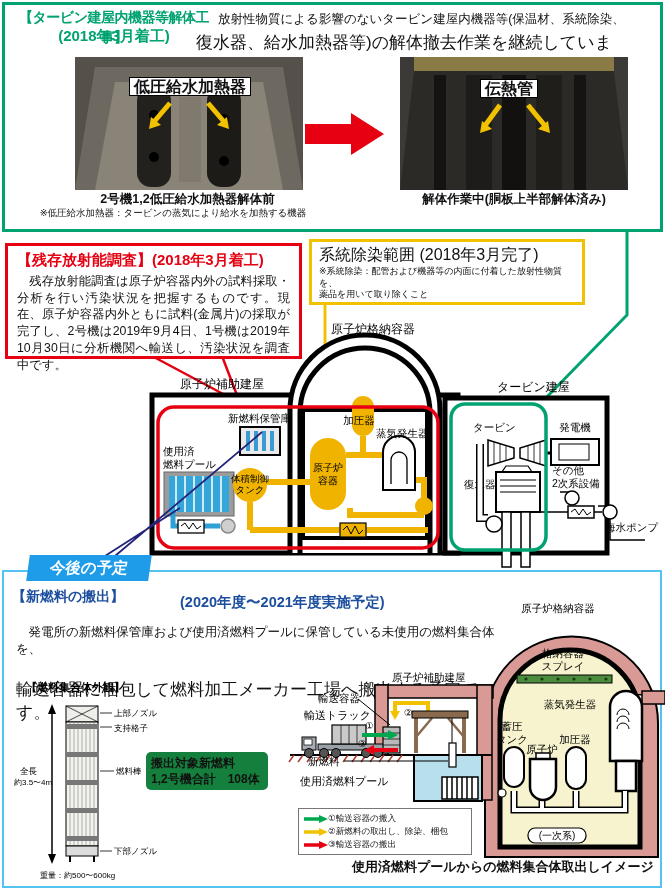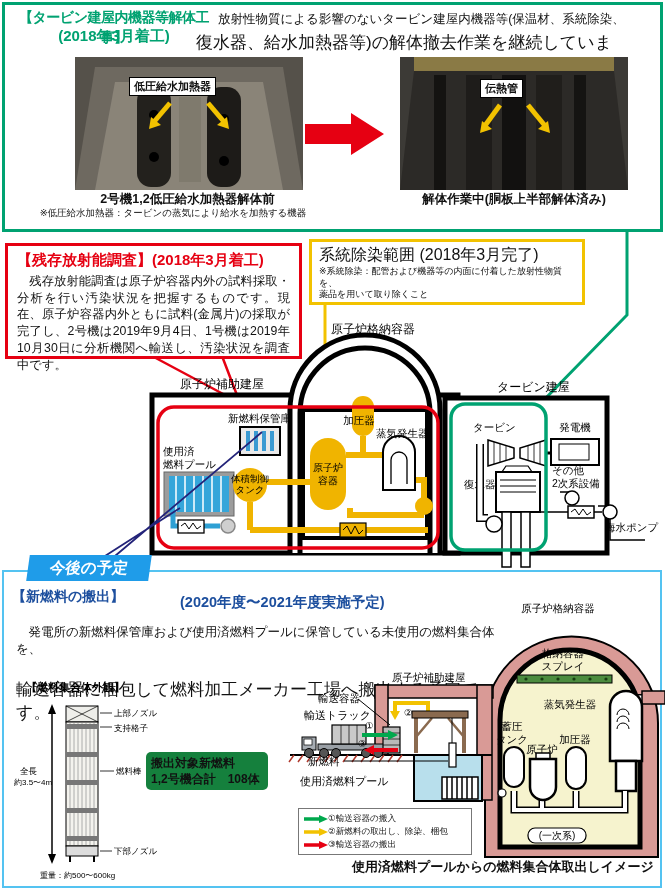--- a/index.html
+++ b/index.html
@@ -11,21 +11,21 @@
   
   .top-box{left:2px;top:2px;width:655px;height:224px;border:3px solid #00a271;background:#fff;}
   .tb-title{left:8px;top:7px;width:212px;text-align:center;color:#00a271;font-weight:bold;
             font-size:14px;letter-spacing:-0.5px;line-height:20px;}
   .tb-sub{left:8px;top:27px;width:212px;text-align:center;color:#00a271;font-weight:bold;font-size:15px;}
   .tb-desc1{left:218px;top:11px;width:445px;font-size:12.5px;}
   .tb-desc2{left:196px;top:31px;width:445px;font-size:17px;}
   .photo{background:linear-gradient(#56524b,#2d2b27);overflow:hidden;}
   .photo-l{left:75px;top:57px;width:228px;height:133px;}
   .photo-r{left:400px;top:57px;width:228px;height:133px;}
-  .photo-label{position:absolute;background:#fff;border:1.5px solid #000;font-size:11px;
+  .photo-label{position:absolute;background:#fff;border:1.5px solid #000;font-size:16px;
                font-weight:bold;padding:0 4px;line-height:17px;white-space:nowrap;}
   .cap{font-weight:bold;font-size:12.5px;text-align:center;}
   .cap-l{left:55px;top:191px;width:265px;}
   .cap-r{left:385px;top:191px;width:258px;}
   .foot-l{left:8px;top:207px;width:330px;text-align:center;font-size:9.5px;}
   
   .red-box{left:5px;top:243px;width:273px;height:100px;border:3px solid #e60012;background:#fff;padding:5px 9px;}
   .red-box h2{margin:0 0 3px 0;color:#e60012;font-size:15px;font-weight:bold;white-space:nowrap;}
   .red-box p{margin:0;font-size:12.3px;line-height:1.36;text-align:justify;text-indent:1em;}
   .yel-box{left:309px;top:239px;width:256px;height:54px;border:3px solid #f2c200;background:#fff;padding:3px 7px;}

